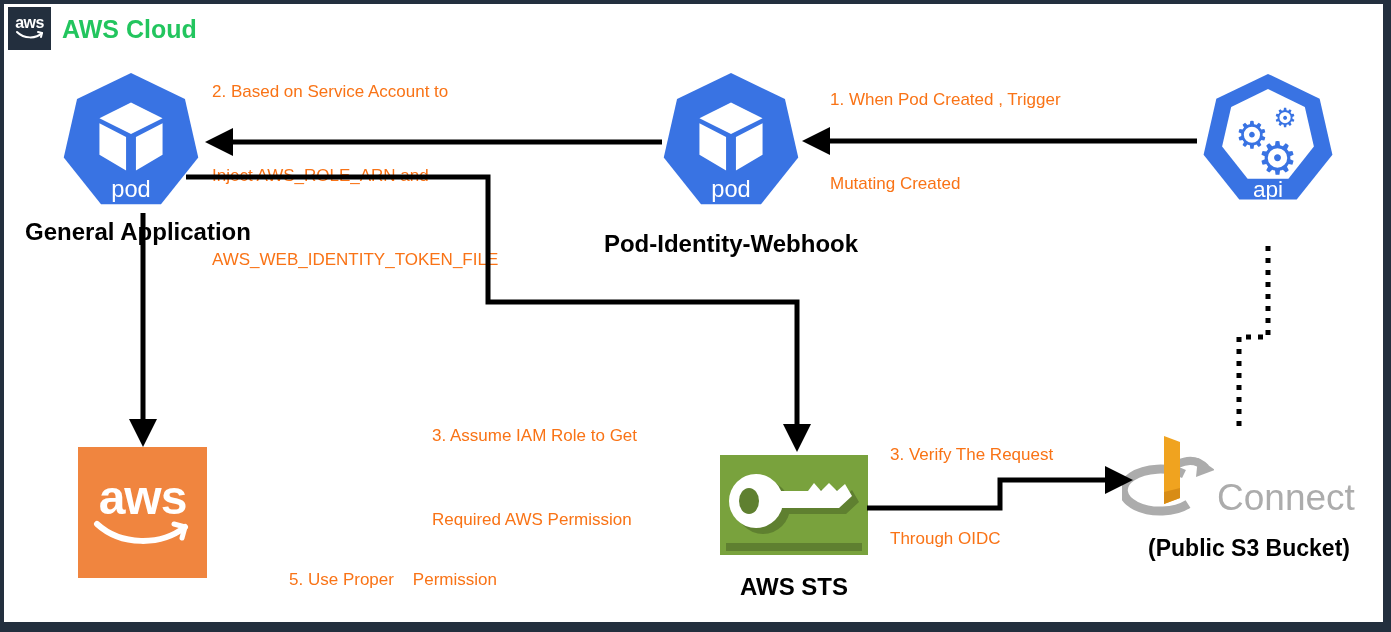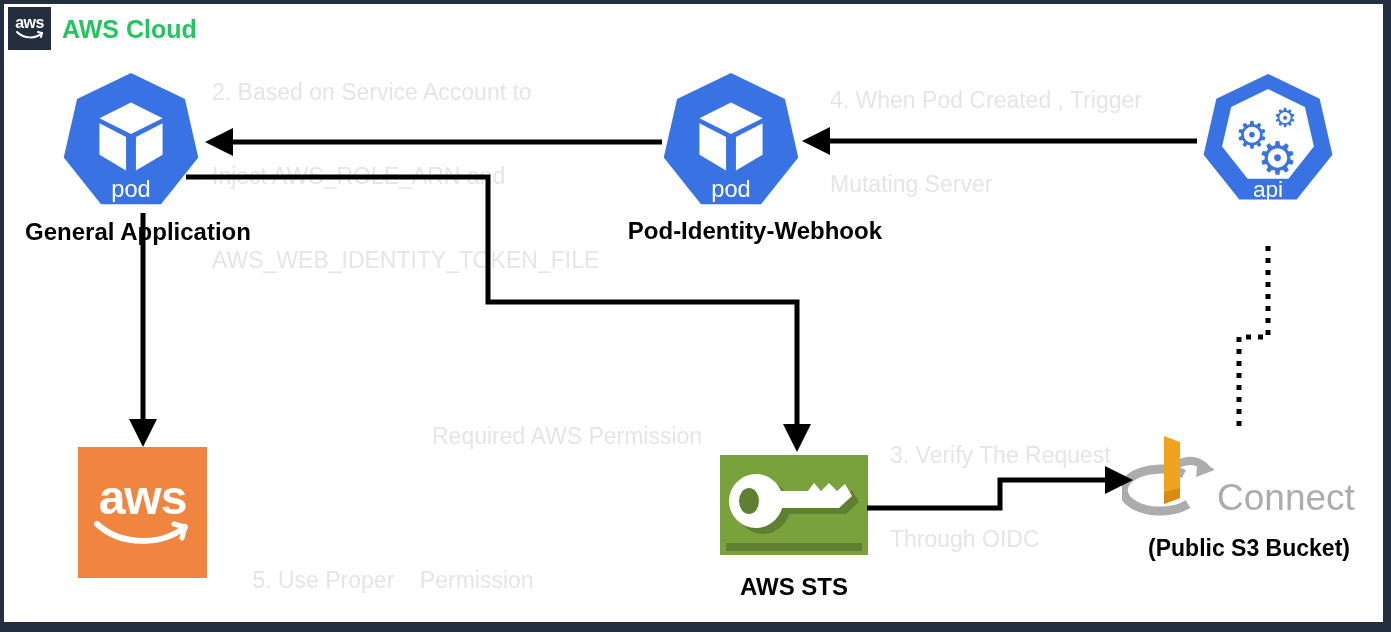--- a/index.html
+++ b/index.html
@@ -11,21 +11,21 @@
   .panel{position:absolute; left:4px; top:4px; width:1379px; height:618px; background:#ffffff;}
   .abs{position:absolute;}
 
   
   .aws-badge{left:8px; top:7px; width:43px; height:43px; background:#232F3E;
     display:flex; flex-direction:column; align-items:center; justify-content:center;}
   .aws-badge .t{color:#fff; font-weight:bold; font-size:16px; line-height:14px; letter-spacing:-0.5px;}
   .cloud-title{left:62px; top:15px; font-size:25px; font-weight:bold; color:#22c55e;}
 
   
-  .note{color:#e5e5e5; font-size:23px; line-height:28px; white-space:pre-wrap;}
+  .note{color:#f97316; font-size:17px; line-height:28px; white-space:pre-wrap;}
 
   
   .nlabel{font-weight:bold; color:#000; font-size:24px; text-align:center;}
 
   
   .podtext{fill:#fff; font-size:24px; font-family:"Liberation Sans",sans-serif;}
 
   
   .awsbox{left:78px; top:447px; width:129px; height:131px; background:#F0853F;
     display:flex; flex-direction:column; align-items:center; justify-content:center;}
@@ -62,41 +62,42 @@
   </svg>
   <div class="abs nlabel" style="left:8px; top:218px; width:260px;">General Application</div>
 
   <svg class="abs" style="left:660px; top:70px;" width="142" height="144" viewBox="0 0 144 144">
     <polygon points="72,2 126.7,28.4 140.2,87.6 102.4,135.1 41.6,135.1 3.8,87.6 17.3,28.4" fill="#3973E3"></polygon>
     <polygon points="72,32 104,48 72,64 40,48" fill="#ffffff"></polygon>
     <polygon points="40,53 67,67 67,101 40,85" fill="#ffffff"></polygon>
     <polygon points="104,53 77,67 77,101 104,85" fill="#ffffff"></polygon>
     <text class="podtext" x="72" y="128" text-anchor="middle">pod</text>
   </svg>
-  <div class="abs nlabel" style="left:580px; top:217px; width:302px;text-align:right;">Pod-Identity-Webhook</div>
+  <div class="abs nlabel" style="left:580px; top:230px; width:302px;">Pod-Identity-Webhook</div>
 
   <svg class="abs" style="left:1200px; top:70px;" width="136" height="140" viewBox="0 0 144 144">
     <polygon points="72,2 126.7,28.4 140.2,87.6 102.4,135.1 41.6,135.1 3.8,87.6 17.3,28.4" fill="#3973E3"></polygon>
     <polygon points="72,18 111,37 120.6,79 93.6,113 50.4,113 23.4,79 33,37" fill="#ffffff"></polygon>
     <text x="55" y="80" text-anchor="middle" font-size="40" fill="#3973E3" font-family="DejaVu Sans">⚙</text>
     <text x="90" y="58" text-anchor="middle" font-size="28" fill="#3973E3" font-family="DejaVu Sans">⚙</text>
     <text x="82" y="108" text-anchor="middle" font-size="48" fill="#3973E3" font-family="DejaVu Sans">⚙</text>
     <text class="podtext" x="72" y="132" text-anchor="middle">api</text>
   </svg>
 
   <div class="abs note" style="left:212px; top:22px;">
     <div>2. Based on Service Account to</div>
     <div>Inject AWS_ROLE_ARN and</div>
     <div>AWS_WEB_IDENTITY_TOKEN_FILE</div>
   </div>
   <div class="abs note" style="left:830px; top:30px;">
-    <div>4. When Pod Created , Trigger</div>
-    <div>Mutating Server</div>
+    <div>1. When Pod Created , Trigger</div>
+    <div>Mutating Created</div>
   </div>
   <div class="abs note" style="left:432px; top:366px;">
+    <div>3. Assume IAM Role to Get</div>
     <div>Required AWS Permission</div>
   </div>
   <div class="abs note" style="left:890px; top:385px;">
     <div>3. Verify The Request</div>
     <div>Through OIDC</div>
   </div>
   <div class="abs note" style="left:225px; top:510px; width:336px; text-align:center;">
     <div>5. Use Proper    Permission</div>
     
   </div>

